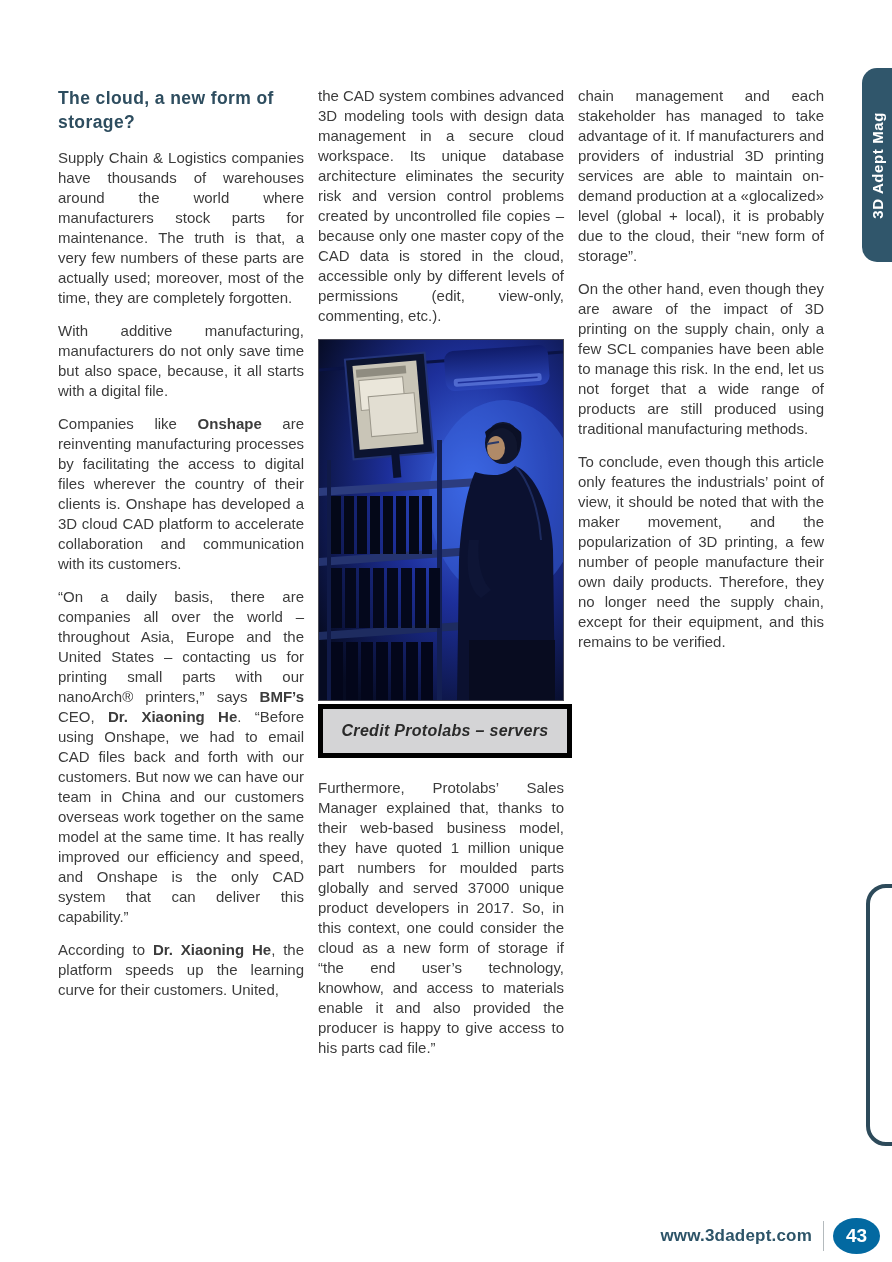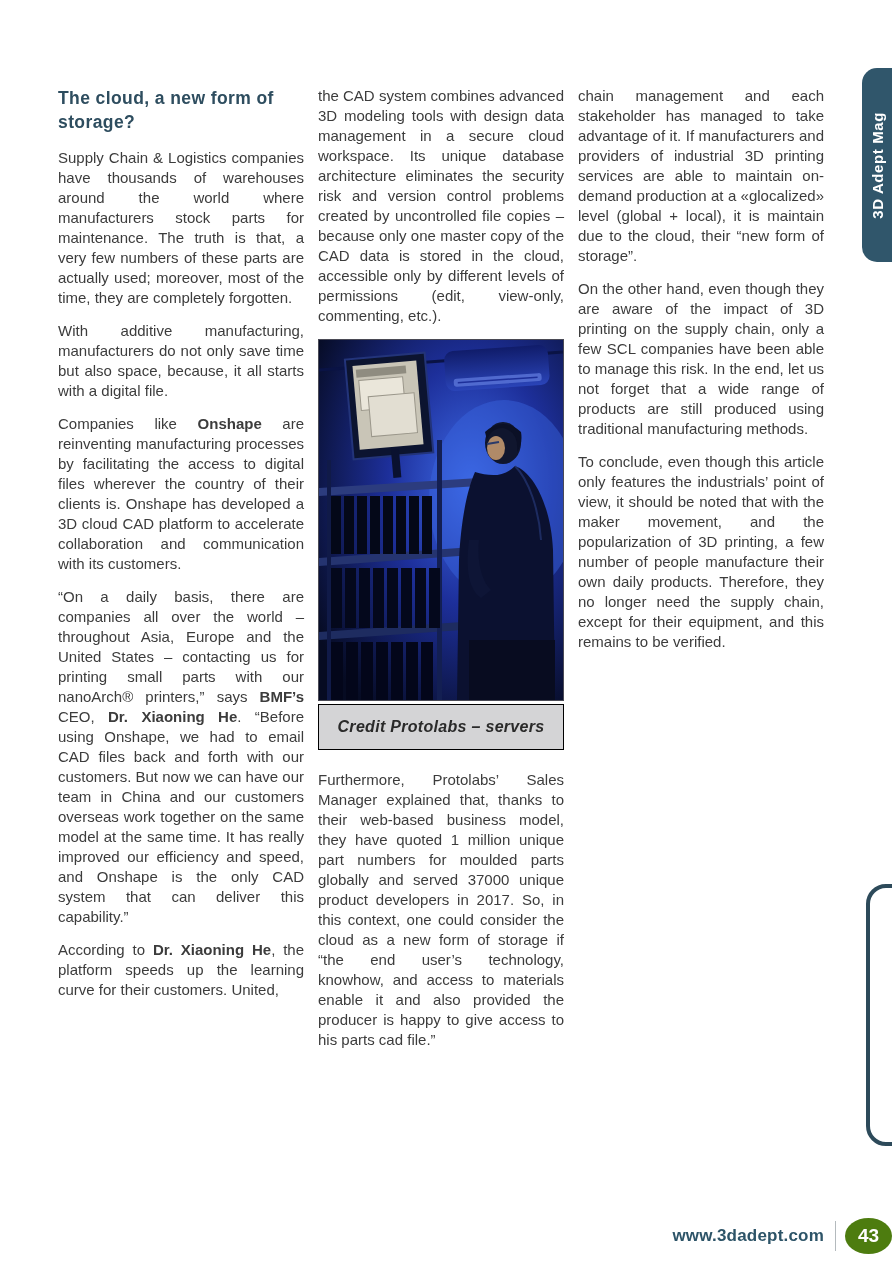--- a/index.html
+++ b/index.html
@@ -31,21 +31,21 @@
   .photo-frame{
     width:244px;height:360px;
     border:1px solid #4a4a55;
     margin:11px 0 0 0;
     background:#060b22;
     overflow:hidden;
   }
   .photo-frame svg{display:block;}
   .caption-box{
     width:232px;height:44px;
-    border:1px solid #000000;
+    border:5px solid #000000;
     background:#d4d4d6;
     margin:3px 0 20px 0;
     padding:0 6px;
     display:flex;align-items:center;justify-content:center;
     font-size:16px;font-weight:bold;font-style:italic;color:#2a2a2a;
     letter-spacing:0.3px;
   }
   
   .side-tab{
     position:absolute;right:0;top:68px;
@@ -62,32 +62,32 @@
   }
   .side-tab-outline{
     position:absolute;right:-4px;top:884px;
     width:22px;height:254px;
     border:4px solid #2d4a5a;
     border-radius:20px 0 0 20px;
     background:#ffffff;
   }
   
   .footer{
-    position:absolute;right:0;top:1217px;height:38px;
+    position:absolute;right:12px;top:1217px;height:38px;
     display:flex;align-items:center;
   }
   .footer .site{
     font-size:17px;font-weight:bold;color:#2d5468;letter-spacing:0.2px;
   }
   .footer .sep{
     width:1px;height:30px;background:#b4babd;margin:0 9px 0 11px;
   }
   .footer .page-badge{
     width:47px;height:36px;border-radius:50%;
-    background:#4d7c0f;color:#ffffff;
+    background:#0369a1;color:#ffffff;
     font-size:19px;font-weight:bold;
     display:flex;align-items:center;justify-content:center;
   }
 </style>
 </head>
 <body>
 
 <div id="page">
 
   <div class="col" id="col-left">
@@ -190,21 +190,21 @@
       </svg>
     </div>
     <div class="caption-box">
       <span>Credit Protolabs – servers</span>
     </div>
 
     <p class="para"><span>Furthermore, Protolabs’ Sales Manager explained that, thanks to their web-based business model, they have quoted 1 million unique part numbers for moulded parts globally and served 37000 unique product developers in 2017. So, in this context, one could consider the cloud as a new form of storage if </span><span class="i">“the end user’s technology, knowhow, and access to materials enable it and also provided the producer is happy to give access to his parts cad file.”</span></p>
   </div>
 
   <div class="col" id="col-right">
-    <p class="para"><span>chain management and each stakeholder has managed to take advantage of it. If manufacturers and providers of industrial 3D printing services are able to maintain on-demand production at a </span><span class="i">«glocalized»</span><span> level (global + local), it is maintain due to the cloud, their </span><span class="i">“new form of storage”.</span></p>
+    <p class="para"><span>chain management and each stakeholder has managed to take advantage of it. If manufacturers and providers of industrial 3D printing services are able to maintain on-demand production at a </span><span class="i">«glocalized»</span><span> level (global + local), it is probably due to the cloud, their </span><span class="i">“new form of storage”.</span></p>
     <p class="para"><span>On the other hand, even though they are aware of the impact of 3D printing on the supply chain, only a few SCL companies have been able to manage this risk. In the end, let us not forget that a wide range of products are still produced using traditional manufacturing methods.</span></p>
     <p class="para"><span>To conclude, even though this article only features the industrials’ point of view, it should be noted that with the maker movement, and the popularization of 3D printing, a few number of people manufacture their own daily products. Therefore, they no longer need the supply chain, except for their equipment, and this remains to be verified.</span></p>
   </div>
 
   <div class="side-tab">
     <span class="vtext">3D Adept Mag</span>
   </div>
   <div class="side-tab-outline"></div>
 
   <div class="footer">

